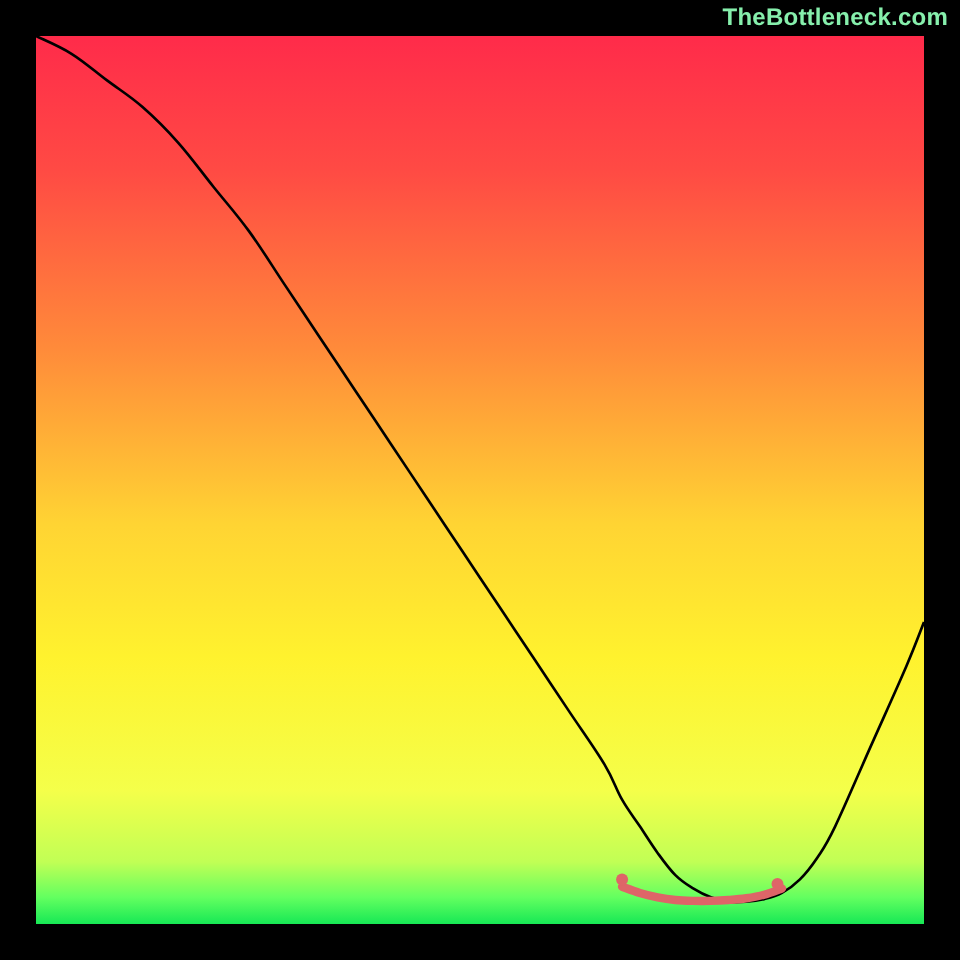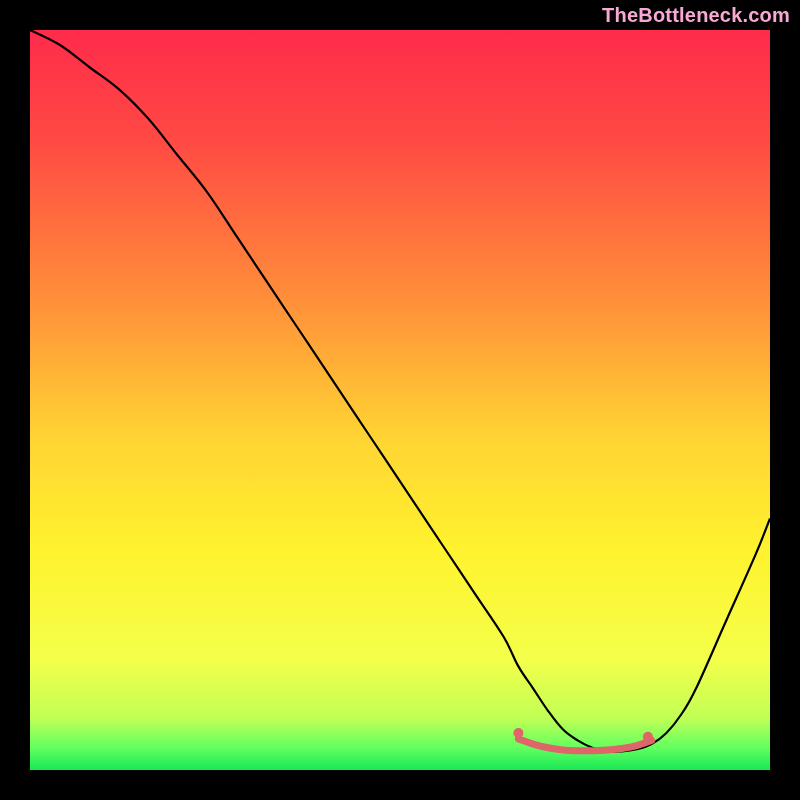--- a/index.html
+++ b/index.html
@@ -15,21 +15,21 @@
     width: 800px;
     height: 800px;
   }
   .watermark {
     position: absolute;
     top: 4px;
     right: 10px;
     font-family: Arial, Helvetica, sans-serif;
     font-size: 20px;
     font-weight: bold;
-    color: #f9a8d4;
+    color: #86efac;
     letter-spacing: 0.2px;
     z-index: 10;
   }
   .plot-area {
     position: absolute;
     left: 30px;
     top: 30px;
     width: 740px;
     height: 740px;
   }

